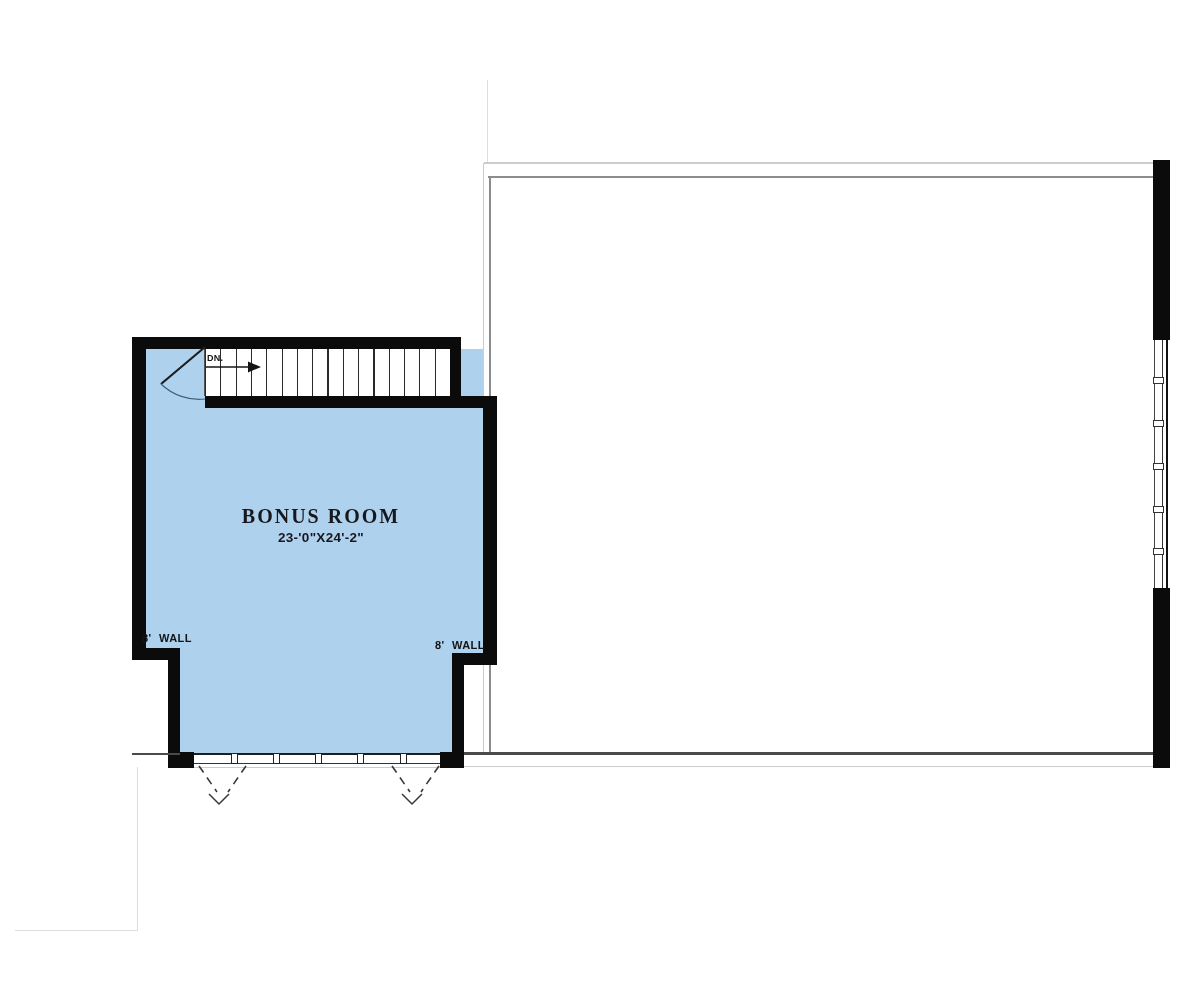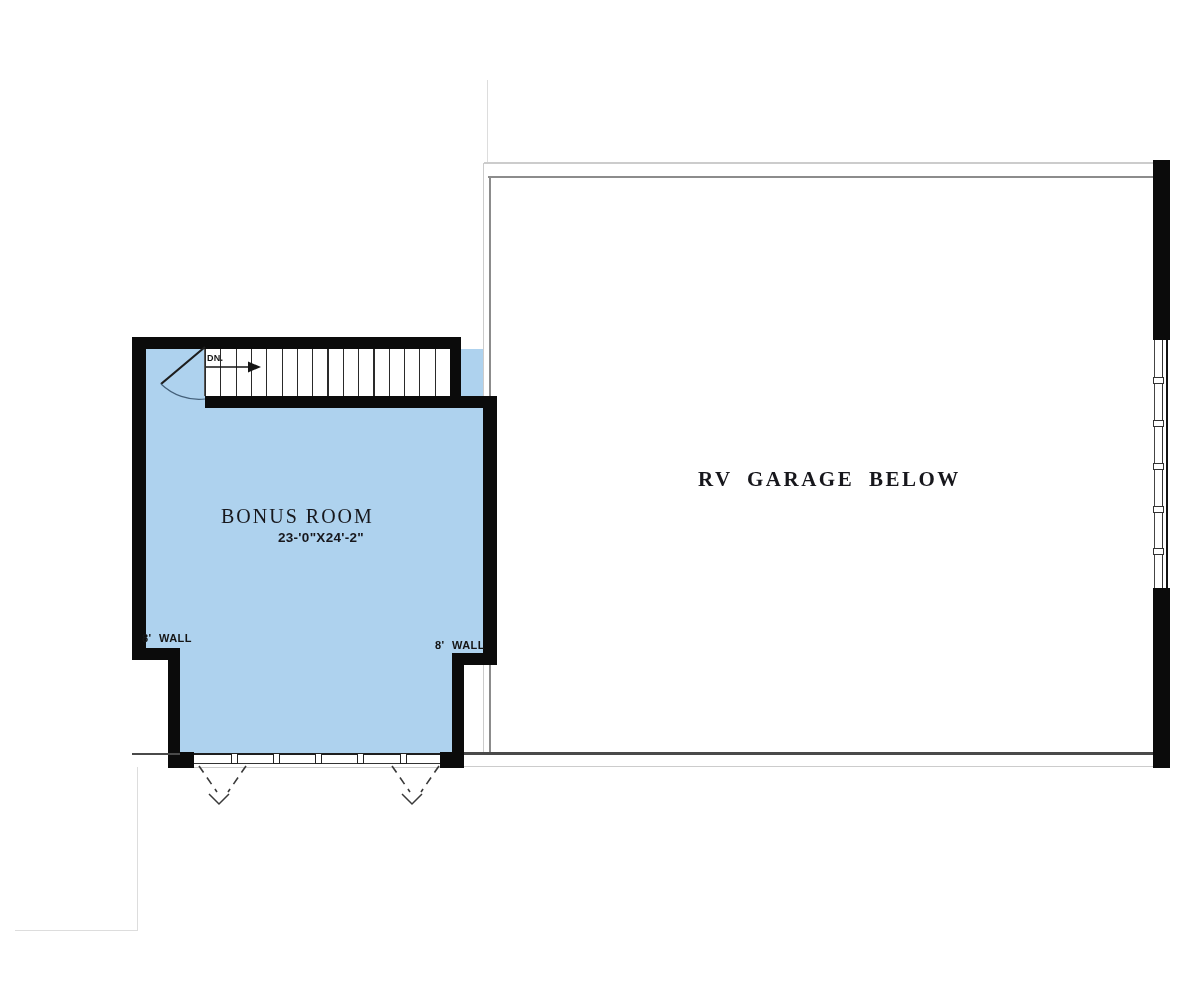--- a/index.html
+++ b/index.html
@@ -19,21 +19,21 @@
   .stair{position:absolute;background:#ffffff;
          background-image:repeating-linear-gradient(90deg,#2a2a2a 0,#2a2a2a 1.2px,transparent 1.2px,transparent 15.3px);}
   
   .winband{position:absolute;background:#ffffff;border-top:2.5px solid #1e1e1e;border-bottom:1.5px solid #333;}
   .mullion{position:absolute;width:5px;height:9px;background:#fff;border:1px solid #222;}
   
   .rwin{position:absolute;background:#ffffff;}
   .rtick{position:absolute;width:9px;height:5px;background:#fff;border:1px solid #333;}
   
   .room-title{position:absolute;color:#17171c;font-family:"Liberation Serif",serif;
-              font-weight:normal;font-size:20px;letter-spacing:2px;white-space:nowrap;}
+              font-weight:bold;font-size:20px;letter-spacing:2px;text-align:center;white-space:nowrap;}
   .room-dim{position:absolute;color:#17171c;font-weight:bold;font-size:13.5px;
             letter-spacing:.3px;text-align:center;white-space:nowrap;}
   .garage-title{position:absolute;color:#17171c;font-family:"Liberation Serif",serif;
               font-weight:bold;font-size:21px;letter-spacing:2.5px;word-spacing:7px;text-align:center;white-space:nowrap;}
   .wall-note{position:absolute;color:#141414;font-weight:bold;font-size:11px;
              letter-spacing:.4px;word-spacing:4px;white-space:nowrap;}
   .dn-note{position:absolute;color:#141414;font-weight:bold;font-size:9px;letter-spacing:.3px;white-space:nowrap;}
   svg.overlay{position:absolute;left:0;top:0;pointer-events:none;}
 </style>
 </head>
@@ -58,21 +58,20 @@
     <div class="abs" style="left:2px;top:0;width:1px;height:248px;background:#444;"></div>
     <div class="abs" style="left:10px;top:0;width:1px;height:248px;background:#333;"></div>
     <div class="abs" style="left:14px;top:0;width:1.5px;height:248px;background:#111;"></div>
   </div>
   <div class="rtick" style="left:1153px;top:377px;"></div>
   <div class="rtick" style="left:1153px;top:420px;"></div>
   <div class="rtick" style="left:1153px;top:463px;"></div>
   <div class="rtick" style="left:1153px;top:506px;"></div>
   <div class="rtick" style="left:1153px;top:548px;"></div>
 
-  <div class="garage-title" style="left:698px;top:467px;width:260px;">RV GARAGE BELOW</div>
 
   <div class="fill-blue" style="left:146px;top:349px;width:337px;height:305px;"></div>
   <div class="fill-blue" style="left:180px;top:654px;width:272px;height:101px;"></div>
 
   <div class="stair" style="left:205px;top:349px;width:245px;height:47px;"></div>
   <div class="abs" style="left:204px;top:349px;width:1px;height:47px;background:#555;"></div>
 
   <div class="w" style="left:132px;top:337px;width:329px;height:12px;"></div>
   <div class="w" style="left:132px;top:337px;width:14px;height:323px;"></div>
   <div class="w" style="left:450px;top:337px;width:11px;height:71px;"></div>

